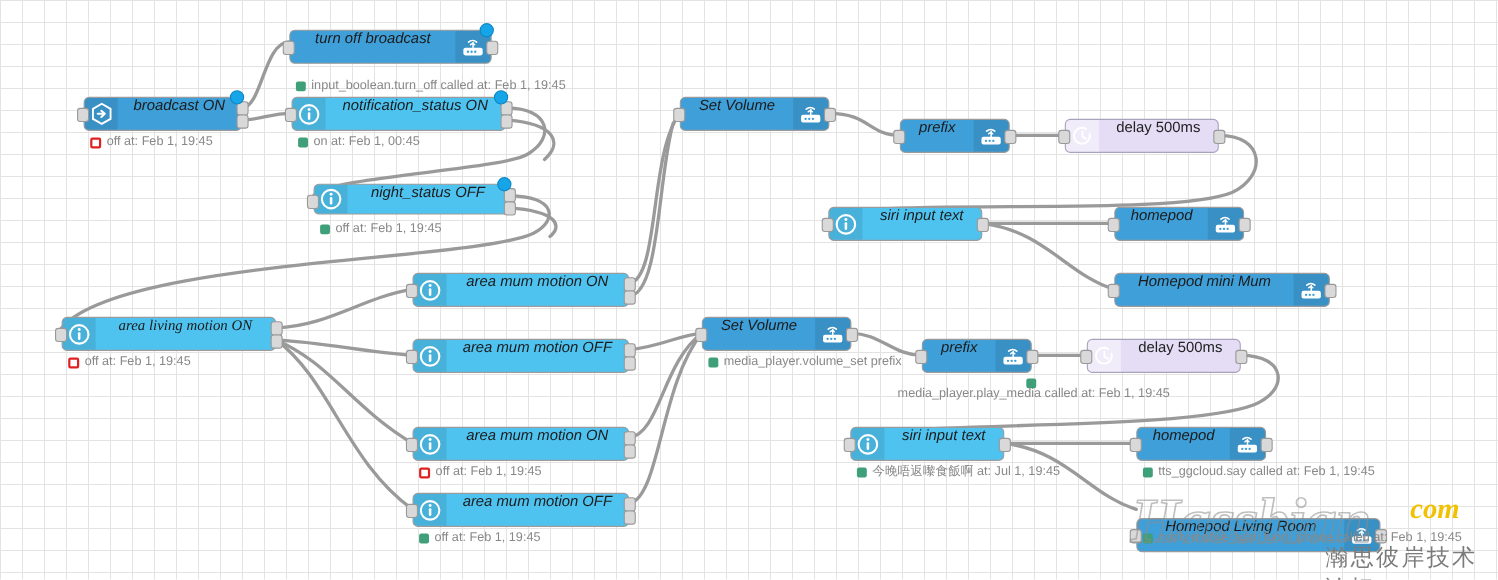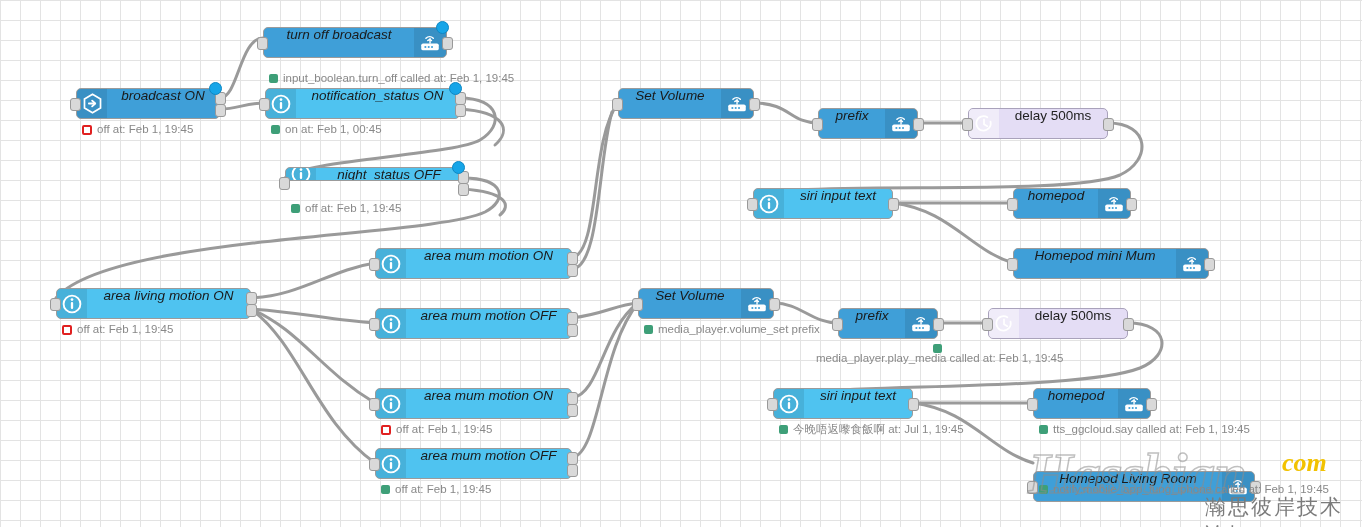--- a/index.html
+++ b/index.html
@@ -178,41 +178,41 @@
         </div>
         <div class="port in" style="top: 9px;"></div>
         <div class="port out" style="top: 3px;"></div>
         <div class="port out" style="top: 15px;"></div>
         <div class="badge"></div>
       </div>
       <div class="status" style="left: 271px; top: 124px;">
         <span class="dot green"></span>
         <span>on at: Feb 1, 00:45</span>
       </div>
-      <div class="node t-state" style="left: 285px; top: 167px; width: 178px; height: 14px;">
+      <div class="node t-state" style="left: 285px; top: 167px; width: 178px; height: 28px;">
         <div class="body">
           <div class="iband">
             <svg width="20" height="20" viewBox="0 0 20 20">
               <circle cx="10" cy="10" r="8.4" fill="none" stroke="#fff" stroke-width="1.9"></circle>
               <circle cx="10" cy="5.6" r="1.35" fill="#fff"></circle>
               <rect x="8.85" y="8" width="2.3" height="7" rx="1" fill="#fff"></rect>
             </svg>
           </div>
           <div class="label">night_status OFF</div>
         </div>
         <div class="port in" style="top: 9px;"></div>
         <div class="port out" style="top: 3px;"></div>
         <div class="port out" style="top: 15px;"></div>
         <div class="badge"></div>
       </div>
       <div class="status" style="left: 291px; top: 203px;">
         <span class="dot green"></span>
         <span>off at: Feb 1, 19:45</span>
       </div>
-      <div class="node t-state" style="left: 56px; top: 288px; width: 195px; height: 31px;">
+      <div class="node t-state" style="left: 56px; top: 288px; width: 195px; height: 31px; font-family: Liberation Serif, serif;">
         <div class="body">
           <div class="iband">
             <svg width="20" height="20" viewBox="0 0 20 20">
               <circle cx="10" cy="10" r="8.4" fill="none" stroke="#fff" stroke-width="1.9"></circle>
               <circle cx="10" cy="5.6" r="1.35" fill="#fff"></circle>
               <rect x="8.85" y="8" width="2.3" height="7" rx="1" fill="#fff"></rect>
             </svg>
           </div>
           <div class="label">area living motion ON</div>
         </div>

